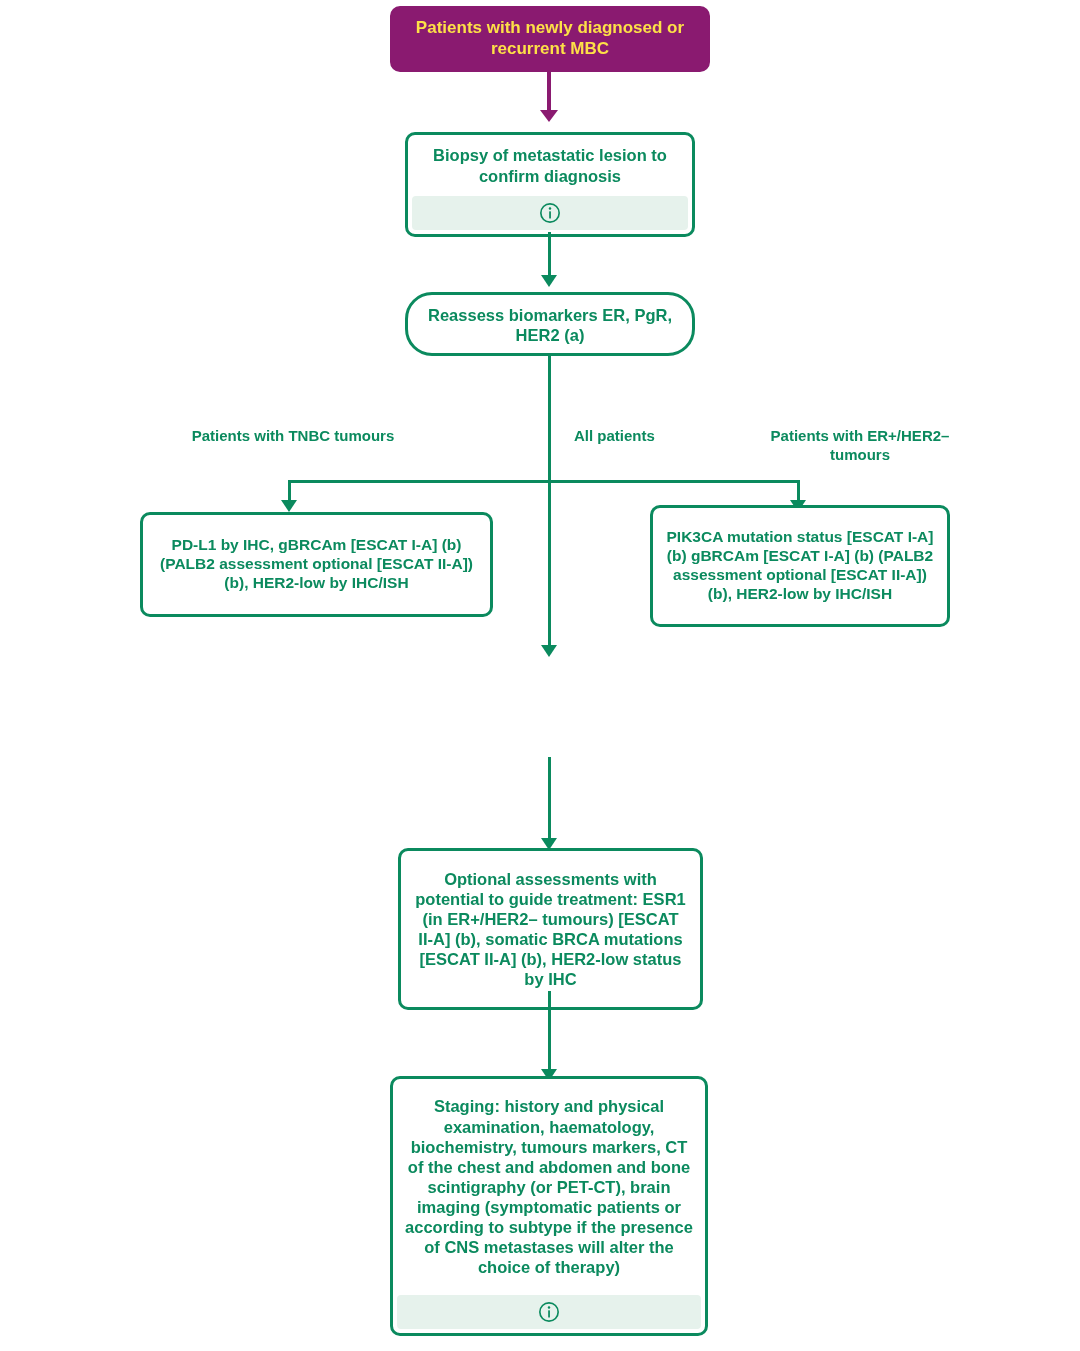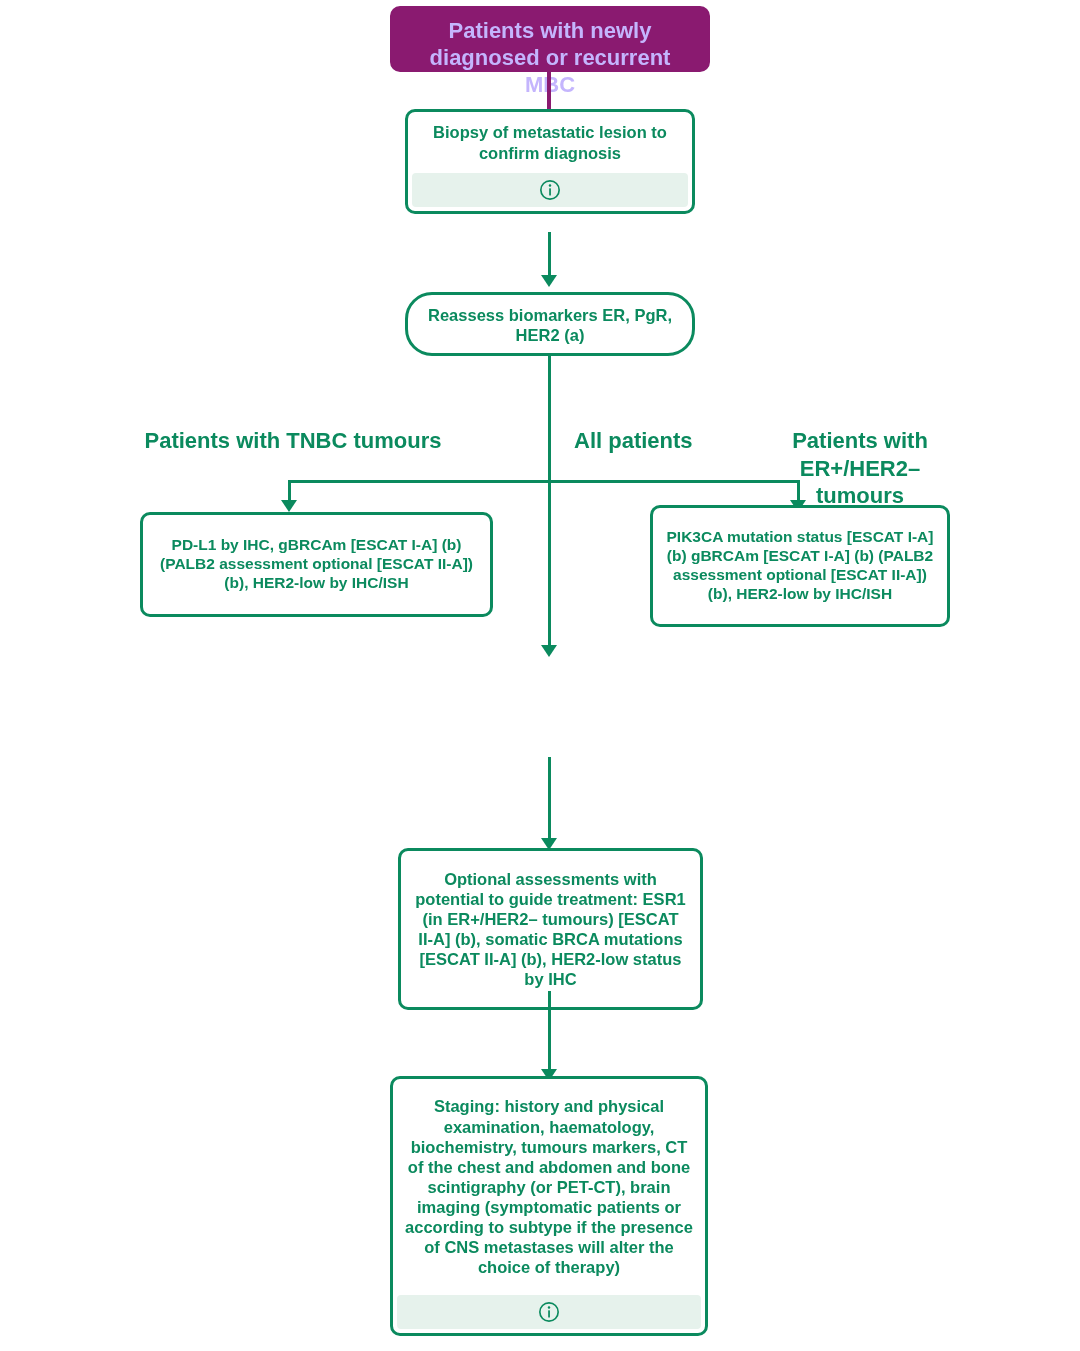--- a/index.html
+++ b/index.html
@@ -38,22 +38,22 @@
     font-weight: bold;
     line-height: 1.22;
     white-space: pre-line;
   }
 
   .node.purple {
     background: #8A1A70;
     border: 2px solid #8A1A70;
   }
   .node.purple .label {
-    color: #c4b5fd;
-    font-size: 22px;
+    color: #fde047;
+    font-size: 17px;
   }
 
   .node.green {
     background: #ffffff;
     border: 3px solid #0B8A5E;
   }
   .node.green .label {
     color: #0B8A5E;
     font-size: 16.5px;
   }
@@ -102,41 +102,41 @@
     border-left-width: 9px;
     border-right-width: 9px;
     border-top-color: #8A1A70;
   }
 
   
   .branch-caption {
     position: absolute;
     color: #0B8A5E;
     font-weight: bold;
-    font-size: 22px;
+    font-size: 15px;
     line-height: 1.25;
     text-align: center;
     white-space: pre-line;
   }
 </style>
 </head>
 <body>
 
 <div id="canvas">
 
   <div class="node purple" style="left:390px; top:6px; width:320px; height:66px;">
     <div class="body">
       <div class="label">Patients with newly diagnosed or recurrent MBC</div>
     </div>
   </div>
 
   <div class="vline purple" style="left:547px; top:72px; height:42px;"></div>
   <div class="arrowhead purple" style="left:540px; top:110px;"></div>
 
-  <div class="node green" style="left:405px; top:109px; width:290px; height:105px;">
+  <div class="node green" style="left:405px; top:132px; width:290px; height:105px;">
     <div class="body">
       <div class="label">Biopsy of metastatic lesion to confirm diagnosis</div>
     </div>
     <div class="infobar">
       <svg class="info-icon" viewBox="0 0 24 24">
         <circle cx="12" cy="12" r="10" fill="none" stroke="#0B8A5E" stroke-width="1.8"></circle>
         <circle cx="12" cy="7" r="1.35" fill="#0B8A5E"></circle>
         <rect x="11.1" y="10" width="1.9" height="8" rx="0.6" fill="#0B8A5E"></rect>
       </svg>
     </div>

